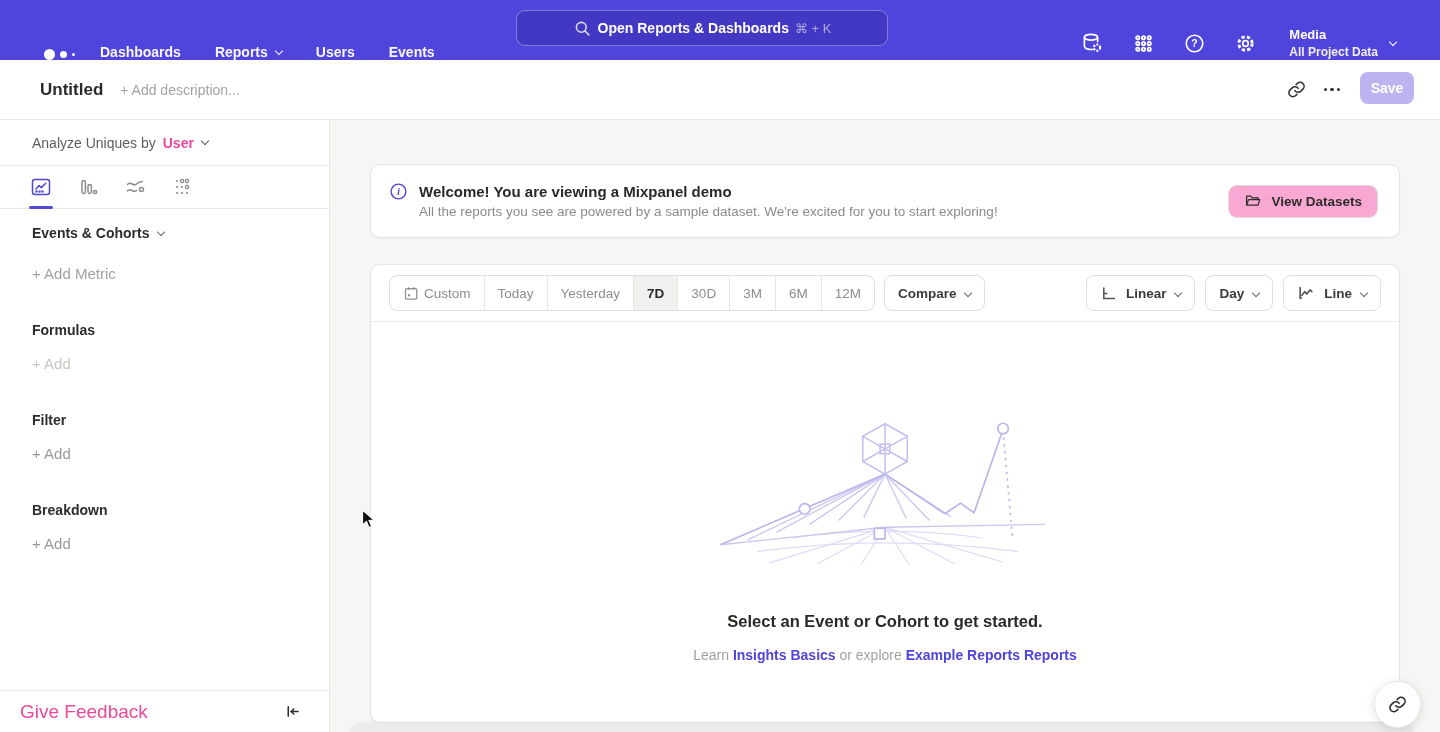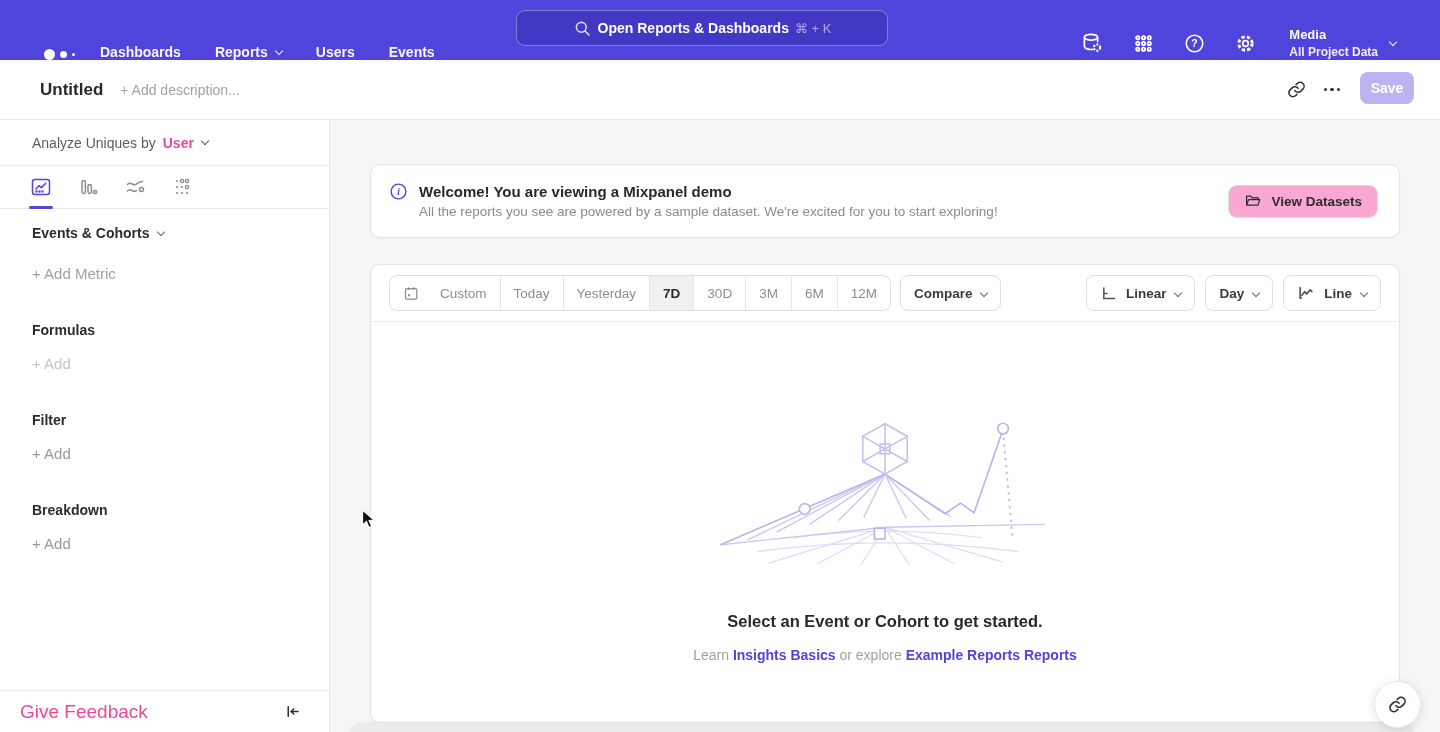--- a/index.html
+++ b/index.html
@@ -88,21 +88,21 @@
   .banner .txt .s{ font-size:13.5px; color:#8d8b87; margin-top:4px; }
   .view-datasets{ margin-left:auto; height:33px; border:1px solid #dedcd9; border-radius:9px;
                   background:#f9a8d4; display:flex; align-items:center; gap:9px; padding:0 15px;
                   font-size:13.5px; font-weight:700; color:#2e2c29; cursor:pointer; font-family:inherit; }
   .report{
     margin-top:26px; height:459px; background:#fff; border:1px solid #e7e5e2; border-radius:10px;
     box-shadow:0 1px 2px rgba(40,35,30,.04); position:relative;
   }
   .rp-toolbar{ height:57px; display:flex; align-items:center; padding:0 18px; border-bottom:1px solid #edebe8; }
   .seg{ display:flex; height:36px; border:1px solid #e1dfdc; border-radius:8px; overflow:hidden; background:#fff; }
-  .seg .it{ display:flex; align-items:center; gap:20px; padding:0 13px; font-size:13.5px; color:#8f8d89;
+  .seg .it{ display:flex; align-items:center; gap:4px; padding:0 13px; font-size:13.5px; color:#8f8d89;
             border-left:1px solid #e8e6e3; cursor:pointer; white-space:nowrap; }
   .seg .it:first-child{ border-left:none; }
   .seg .it.sel{ background:#f1f0ee; color:#2e2c29; font-weight:700; }
   .btn{ height:36px; border:1px solid #e1dfdc; border-radius:8px; background:#fff; display:flex;
         align-items:center; gap:9px; padding:0 13px; font-size:13.5px; font-weight:600; color:#3d3b38;
         cursor:pointer; font-family:inherit; }
   .btn .chev{ color:#6b6965; margin-top:-1px; }
   .compare{ margin-left:9px; }
   .rp-right{ margin-left:auto; display:flex; gap:10px; }
   .rp-empty{ display:flex; flex-direction:column; align-items:center; }

